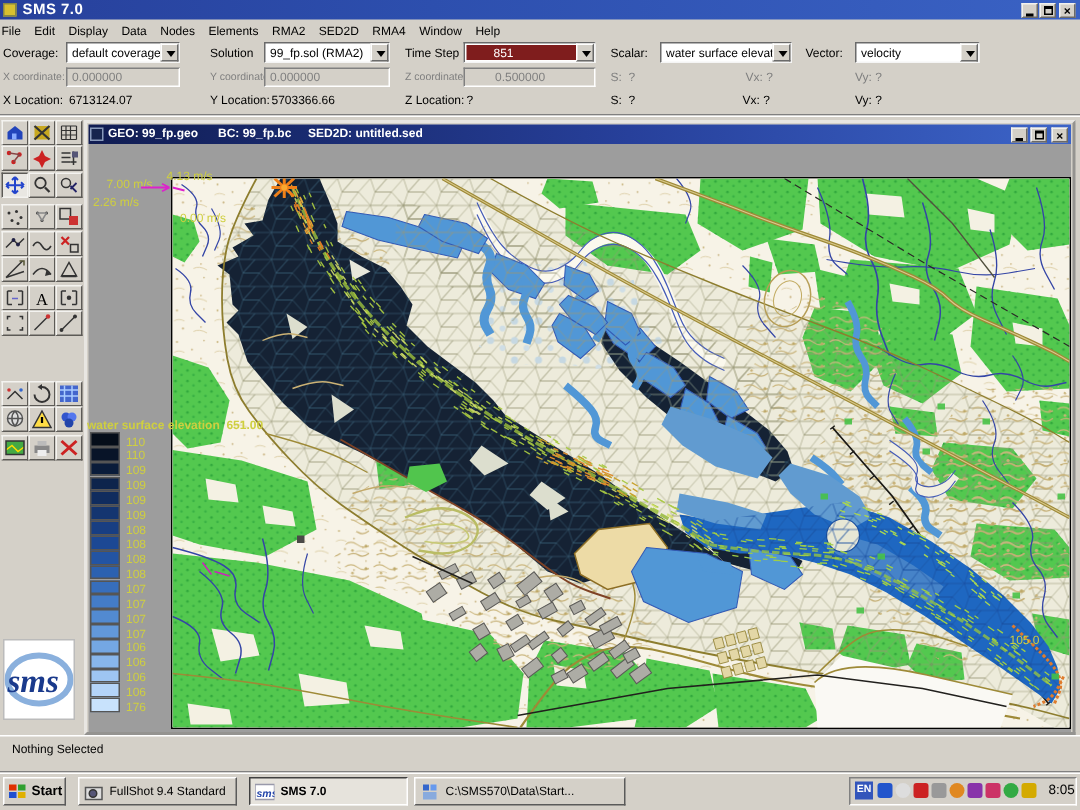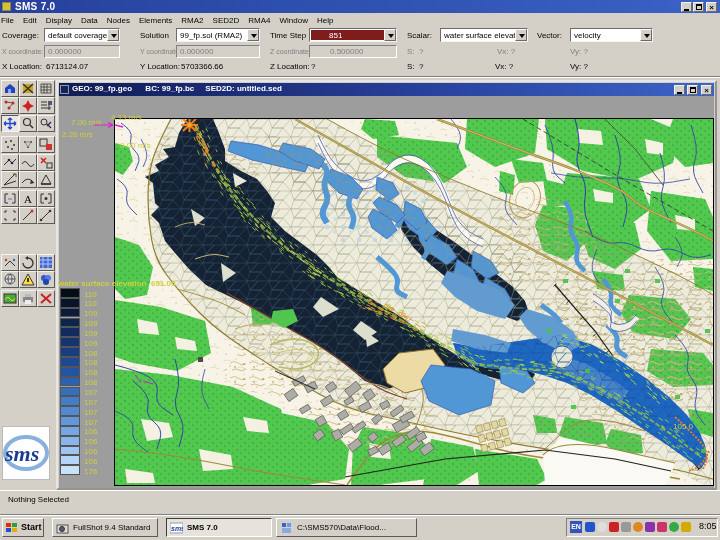--- a/index.html
+++ b/index.html
@@ -317,21 +317,21 @@
       <text x="1" y="9" font-size="7" font-style="italic" font-weight="bold" fill="#2244aa">sms</text>
     </svg>
     <span style="position:absolute;left:20px;top:4px;font-size:8px;font-weight:bold;white-space:nowrap;overflow:hidden;max-width:82px;display:inline-block;">SMS 7.0</span>
   </div>
 <div class="abs" style="left:276px;top:518px;width:141px;height:19px;background:#d4d0c8;border-top:1px solid #fff;border-left:1px solid #fff;border-bottom:1px solid #5a5a5a;border-right:1px solid #5a5a5a;">
     <svg width="13" height="12" viewBox="0 0 13 12" style="position:absolute;left:3px;top:3px;">
       <rect x="2" y="1" width="4" height="4" fill="#3366cc"></rect>
       <rect x="7" y="1" width="4" height="4" fill="#6699ee"></rect>
       <rect x="2" y="6" width="9" height="5" fill="#88aadd"></rect>
     </svg>
-    <span style="position:absolute;left:20px;top:4px;font-size:8px;font-weight:normal;white-space:nowrap;overflow:hidden;max-width:117px;display:inline-block;">C:\SMS570\Data\Flood...</span>
+    <span style="position:absolute;left:20px;top:4px;font-size:8px;font-weight:normal;white-space:nowrap;overflow:hidden;max-width:117px;display:inline-block;">C:\SMS570\Data\Start...</span>
   </div>
 <div class="abs" style="left:566px;top:518px;width:152px;height:19px;border-top:1px solid #808080;border-left:1px solid #808080;border-bottom:1px solid #fff;border-right:1px solid #fff;"></div>
 <div class="abs" style="left:570px;top:521px;width:12px;height:12px;background:#3355bb;color:#fff;font-size:7px;font-weight:bold;text-align:center;line-height:12px;">EN</div>
 <div class="abs" style="left:585px;top:522px;width:10px;height:10px;background:#2255cc;border-radius:2px;"></div>
 <div class="abs" style="left:597px;top:522px;width:10px;height:10px;background:#ddd;border-radius:50%;"></div>
 <div class="abs" style="left:609px;top:522px;width:10px;height:10px;background:#cc2222;border-radius:2px;"></div>
 <div class="abs" style="left:621px;top:522px;width:10px;height:10px;background:#999;border-radius:2px;"></div>
 <div class="abs" style="left:633px;top:522px;width:10px;height:10px;background:#e08820;border-radius:50%;"></div>
 <div class="abs" style="left:645px;top:522px;width:10px;height:10px;background:#8833aa;border-radius:2px;"></div>
 <div class="abs" style="left:657px;top:522px;width:10px;height:10px;background:#cc3366;border-radius:2px;"></div>

